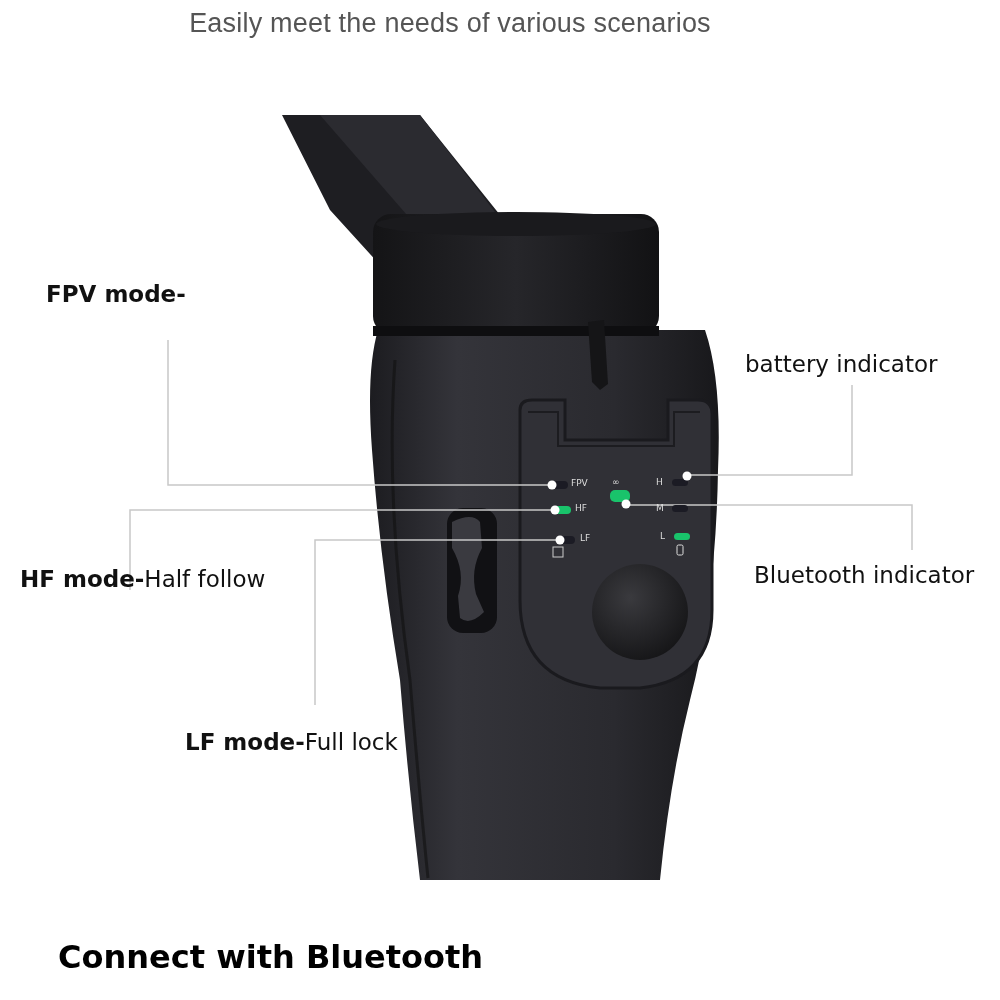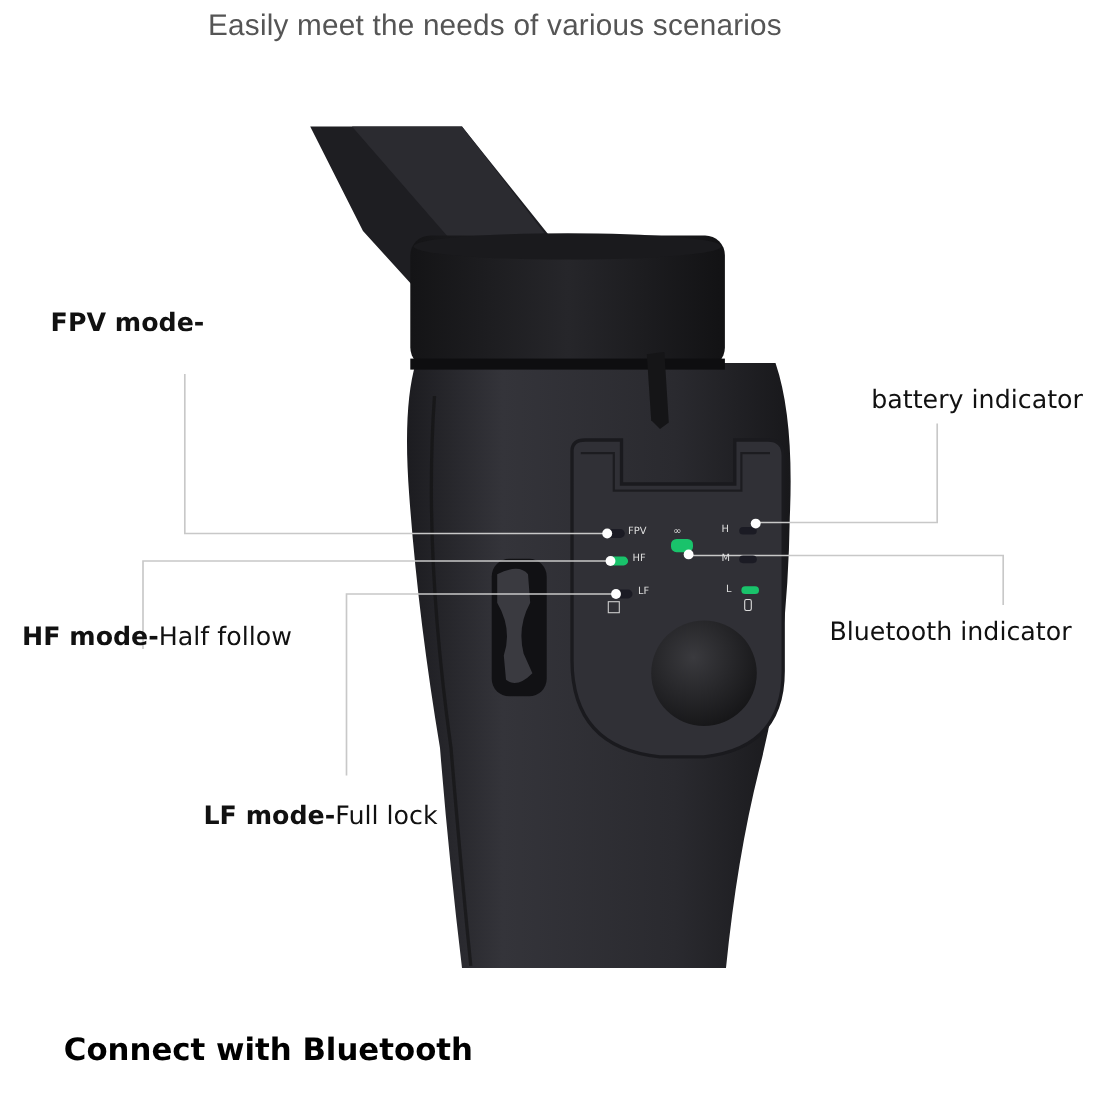--- a/index.html
+++ b/index.html
@@ -1,21 +1,21 @@
 <!DOCTYPE html>
 <html><head>
 <meta charset="utf-8">
 <style>
   html, body { margin:0; padding:0; background:#ffffff; }
   body { width:1000px; height:1000px; position:relative; overflow:hidden; font-family:"DejaVu Sans", sans-serif; }
   .abs { position:absolute; }
   .top-title { left:0; width:900px; top:8px; text-align:center; font-size:27px; color:#555; font-family:"Liberation Sans", sans-serif; letter-spacing:0.2px; }
   .callout { color:#111; font-size:23px; line-height:31px; white-space:nowrap; }
   .callout b { font-weight:bold; }
-  .bottom-title { left:58px; top:938px; font-size:28px; font-weight:bold; color:#000; }
+  .bottom-title { left:58px; top:938px; font-size:32px; font-weight:bold; color:#000; }
   svg.device { position:absolute; left:0; top:0; }
 </style>
 </head>
 <body>
 
 <div class="abs top-title">Easily meet the needs of various scenarios</div>
 
 <svg class="device" width="1000" height="1000" viewBox="0 0 1000 1000">
   <defs>
     <linearGradient id="bodyG" x1="0" x2="1" y1="0" y2="0">
@@ -104,16 +104,16 @@
 
 <div class="abs callout" style="left:46px;top:279px;">
   <b>FPV mode-</b><br>
 </div>
 <div class="abs callout" style="left:20px;top:564px;">
   <b>HF mode-</b><span>Half follow</span>
 </div>
 <div class="abs callout" style="left:185px;top:727px;">
   <b>LF mode-</b><span>Full lock</span>
 </div>
-<div class="abs callout" style="left:792px;top:349px;text-align:center;">battery indicator</div>
+<div class="abs callout" style="left:745px;top:349px;text-align:center;">battery indicator</div>
 <div class="abs callout" style="left:754px;top:560px;text-align:center;">Bluetooth indicator</div>
 
 <div class="abs bottom-title">Connect with Bluetooth</div>
 
 </body></html>

